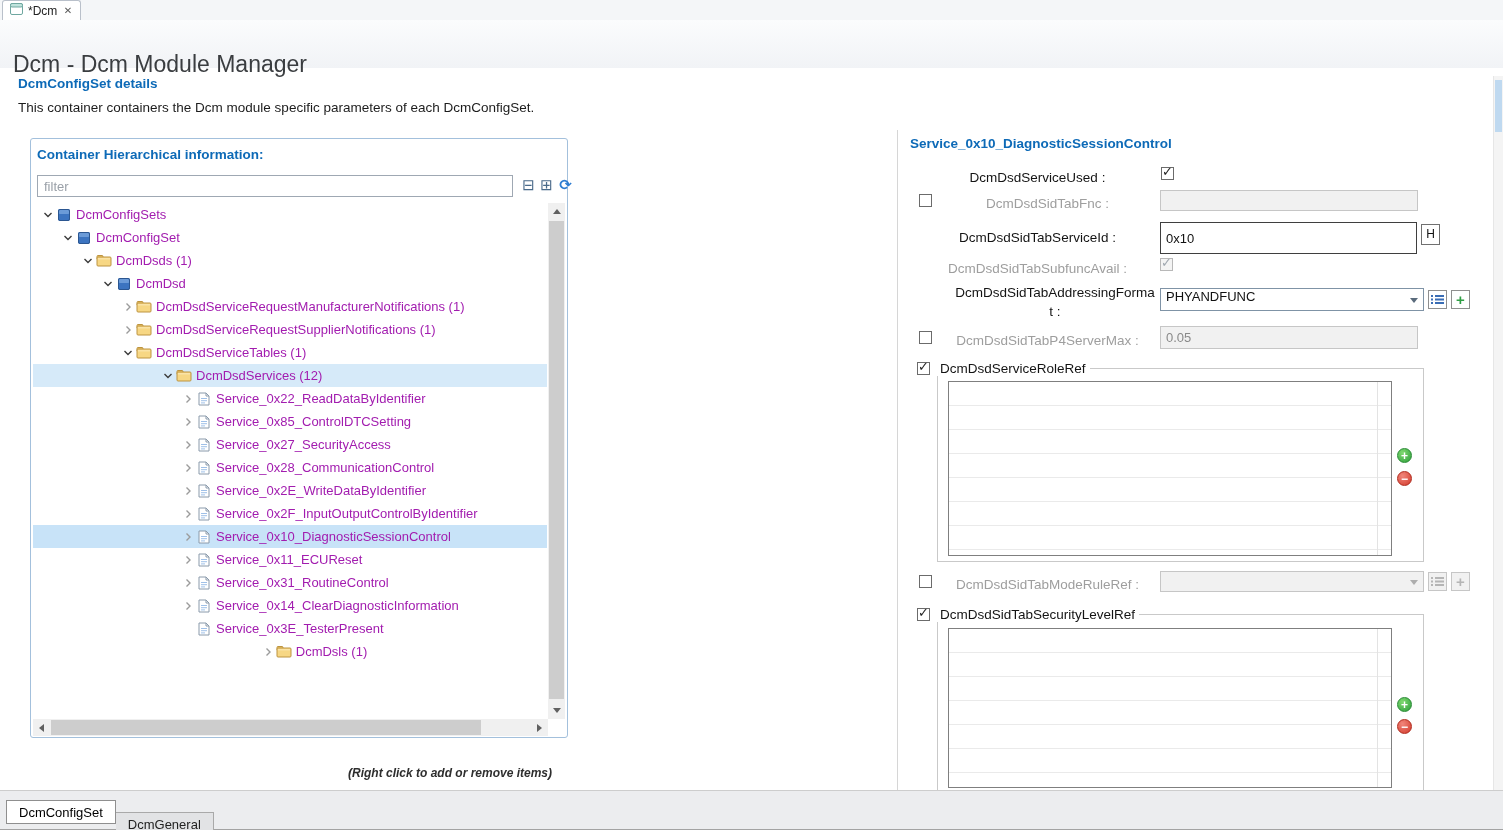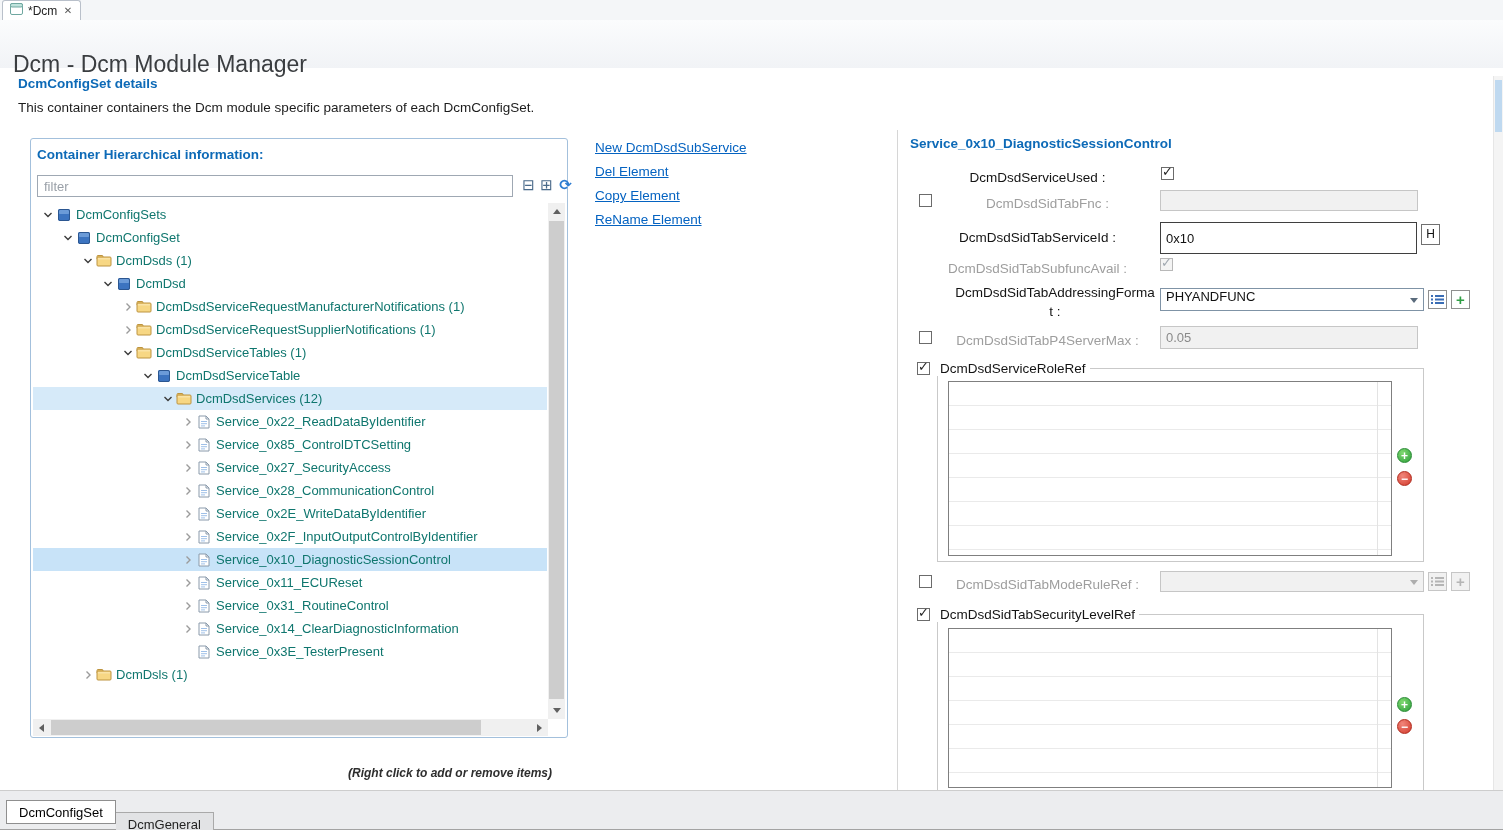--- a/index.html
+++ b/index.html
@@ -27,21 +27,21 @@
   
   .tree-panel{position:absolute;left:30px;top:138px;width:538px;height:600px;border:1px solid #A3C0DC;border-radius:3px;background:#fff;box-sizing:border-box;text-decoration:underline;}
   .tree-title{position:absolute;left:6px;top:8px;font-size:13.5px;font-weight:bold;color:#0D6AB7;white-space:nowrap;}
   .filter-input{position:absolute;left:6px;top:36px;width:476px;height:22px;border:1px solid #9FA8B3;box-sizing:border-box;padding:0 6px;font-size:13px;color:#333;font-family:inherit;}
   .filter-input::placeholder{color:#9AA0A8;}
   .panel-icon{position:absolute;top:36px;width:17px;height:18px;display:flex;align-items:center;justify-content:center;
               font-size:15px;color:#4A6A8A;cursor:pointer;line-height:1;}
   .panel-icon.sync{color:#2E7DD1;font-weight:bold;}
 
   .tree-viewport{position:absolute;left:2px;top:64px;width:514px;height:516px;overflow:hidden;}
-  .tree-row{display:flex;align-items:center;height:23px;font-size:13px;color:#0f766e;white-space:nowrap;box-sizing:border-box;}
+  .tree-row{display:flex;align-items:center;height:23px;font-size:13px;color:#a21caf;white-space:nowrap;box-sizing:border-box;}
   .tree-row.highlighted{background:#D6EAF9;}
   .tree-row.selected{background:#C8E3F8;}
   .twisty{width:14px;flex:0 0 14px;height:23px;display:flex;align-items:center;justify-content:center;}
   .tree-icon{width:18px;flex:0 0 18px;height:23px;display:flex;align-items:center;justify-content:center;}
   .tree-label{margin-left:3px;}
 
   
   .vscroll{position:absolute;left:517px;top:64px;width:17px;height:516px;background:#F0F0F0;}
   .hscroll{position:absolute;left:2px;top:580px;width:515px;height:17px;background:#F0F0F0;}
   .sb-btn{position:absolute;display:flex;align-items:center;justify-content:center;background:#F0F0F0;}
@@ -249,35 +249,20 @@
           </span>
           <span class="tree-icon">
             <svg width="16" height="13" viewBox="0 0 16 13">
               <rect x="1" y="1.5" width="6" height="4" rx="1" fill="#F2C96B" stroke="#BD9440"></rect>
               <rect x="1" y="3" width="14" height="9" rx="1" fill="#F7D784" stroke="#BD9440"></rect>
               <rect x="2" y="4.2" width="12" height="1.2" fill="#FBE7AE"></rect>
             </svg>
           </span>
           <span class="tree-label">DcmDsdServiceTables (1)</span>
         </div>
-        <div class="tree-row" style="padding-left: 108px;">
-          <span class="twisty">
-            <svg width="10" height="10" viewBox="0 0 10 10">
-              <path d="M1.5 3 L5 6.5 L8.5 3" fill="none" stroke="#3C3C3C" stroke-width="1.4"></path>
-            </svg>
-          </span>
-          <span class="tree-icon">
-            <svg width="14" height="14" viewBox="0 0 14 14">
-              <rect x="1" y="1" width="12" height="12" rx="2" fill="#3C74C0"></rect>
-              <rect x="1" y="1" width="12" height="5" rx="2" fill="#6B9BD8"></rect>
-              <rect x="1.5" y="1.5" width="11" height="11" rx="1.5" fill="none" stroke="#2B5690"></rect>
-            </svg>
-          </span>
-          <span class="tree-label">DcmDsdServiceTable</span>
-        </div>
         <div class="tree-row highlighted" style="padding-left: 128px;">
           <span class="twisty">
             <svg width="10" height="10" viewBox="0 0 10 10">
               <path d="M1.5 3 L5 6.5 L8.5 3" fill="none" stroke="#3C3C3C" stroke-width="1.4"></path>
             </svg>
           </span>
           <span class="tree-icon">
             <svg width="16" height="13" viewBox="0 0 16 13">
               <rect x="1" y="1.5" width="6" height="4" rx="1" fill="#F2C96B" stroke="#BD9440"></rect>
               <rect x="1" y="3" width="14" height="9" rx="1" fill="#F7D784" stroke="#BD9440"></rect>
@@ -462,21 +447,21 @@
             <svg width="12" height="14" viewBox="0 0 12 14">
               <path d="M1 1 L8 1 L11 4 L11 13 L1 13 Z" fill="#fff" stroke="#8A9AAB"></path>
               <path d="M8 1 L8 4 L11 4" fill="none" stroke="#8A9AAB"></path>
               <rect x="3" y="6" width="6" height="1" fill="#9FC0E8"></rect>
               <rect x="3" y="8.2" width="6" height="1" fill="#9FC0E8"></rect>
               <rect x="3" y="10.4" width="4" height="1" fill="#9FC0E8"></rect>
             </svg>
           </span>
           <span class="tree-label">Service_0x3E_TesterPresent</span>
         </div>
-        <div class="tree-row" style="padding-left: 48px;">
+        <div class="tree-row" style="padding-left: 48px; justify-content: center;">
           <span class="twisty">
             <svg width="10" height="10" viewBox="0 0 10 10">
               <path d="M3.5 1.5 L7 5 L3.5 8.5" fill="none" stroke="#9B9B9B" stroke-width="1.4"></path>
             </svg>
           </span>
           <span class="tree-icon">
             <svg width="16" height="13" viewBox="0 0 16 13">
               <rect x="1" y="1.5" width="6" height="4" rx="1" fill="#F2C96B" stroke="#BD9440"></rect>
               <rect x="1" y="3" width="14" height="9" rx="1" fill="#F7D784" stroke="#BD9440"></rect>
               <rect x="2" y="4.2" width="12" height="1.2" fill="#FBE7AE"></rect>
@@ -499,26 +484,20 @@
       <div class="sb-btn left">
           <span class="tri-left"></span>
         </div>
       <div class="hthumb"></div>
       <div class="sb-btn right">
           <span class="tri-right"></span>
         </div>
     </div>
   </div>
 
-  <div class="actions">
-    <div class="action-link">New DcmDsdSubService</div>
-    <div class="action-link">Del Element</div>
-    <div class="action-link">Copy Element</div>
-    <div class="action-link">ReName Element</div>
-  </div>
 
   <div class="divider"></div>
 
   <div class="detail-title">Service_0x10_DiagnosticSessionControl</div>
 
   <div class="flabel" style="left:920px;top:168px;width:235px;">DcmDsdServiceUsed :</div>
   <span class="cb checked" style="left:1161px;top:167px;"></span>
 
   <span class="cb" style="left:919px;top:194px;"></span>
   <div class="flabel gray" style="left:940px;top:194px;width:215px;">DcmDsdSidTabFnc :</div>

